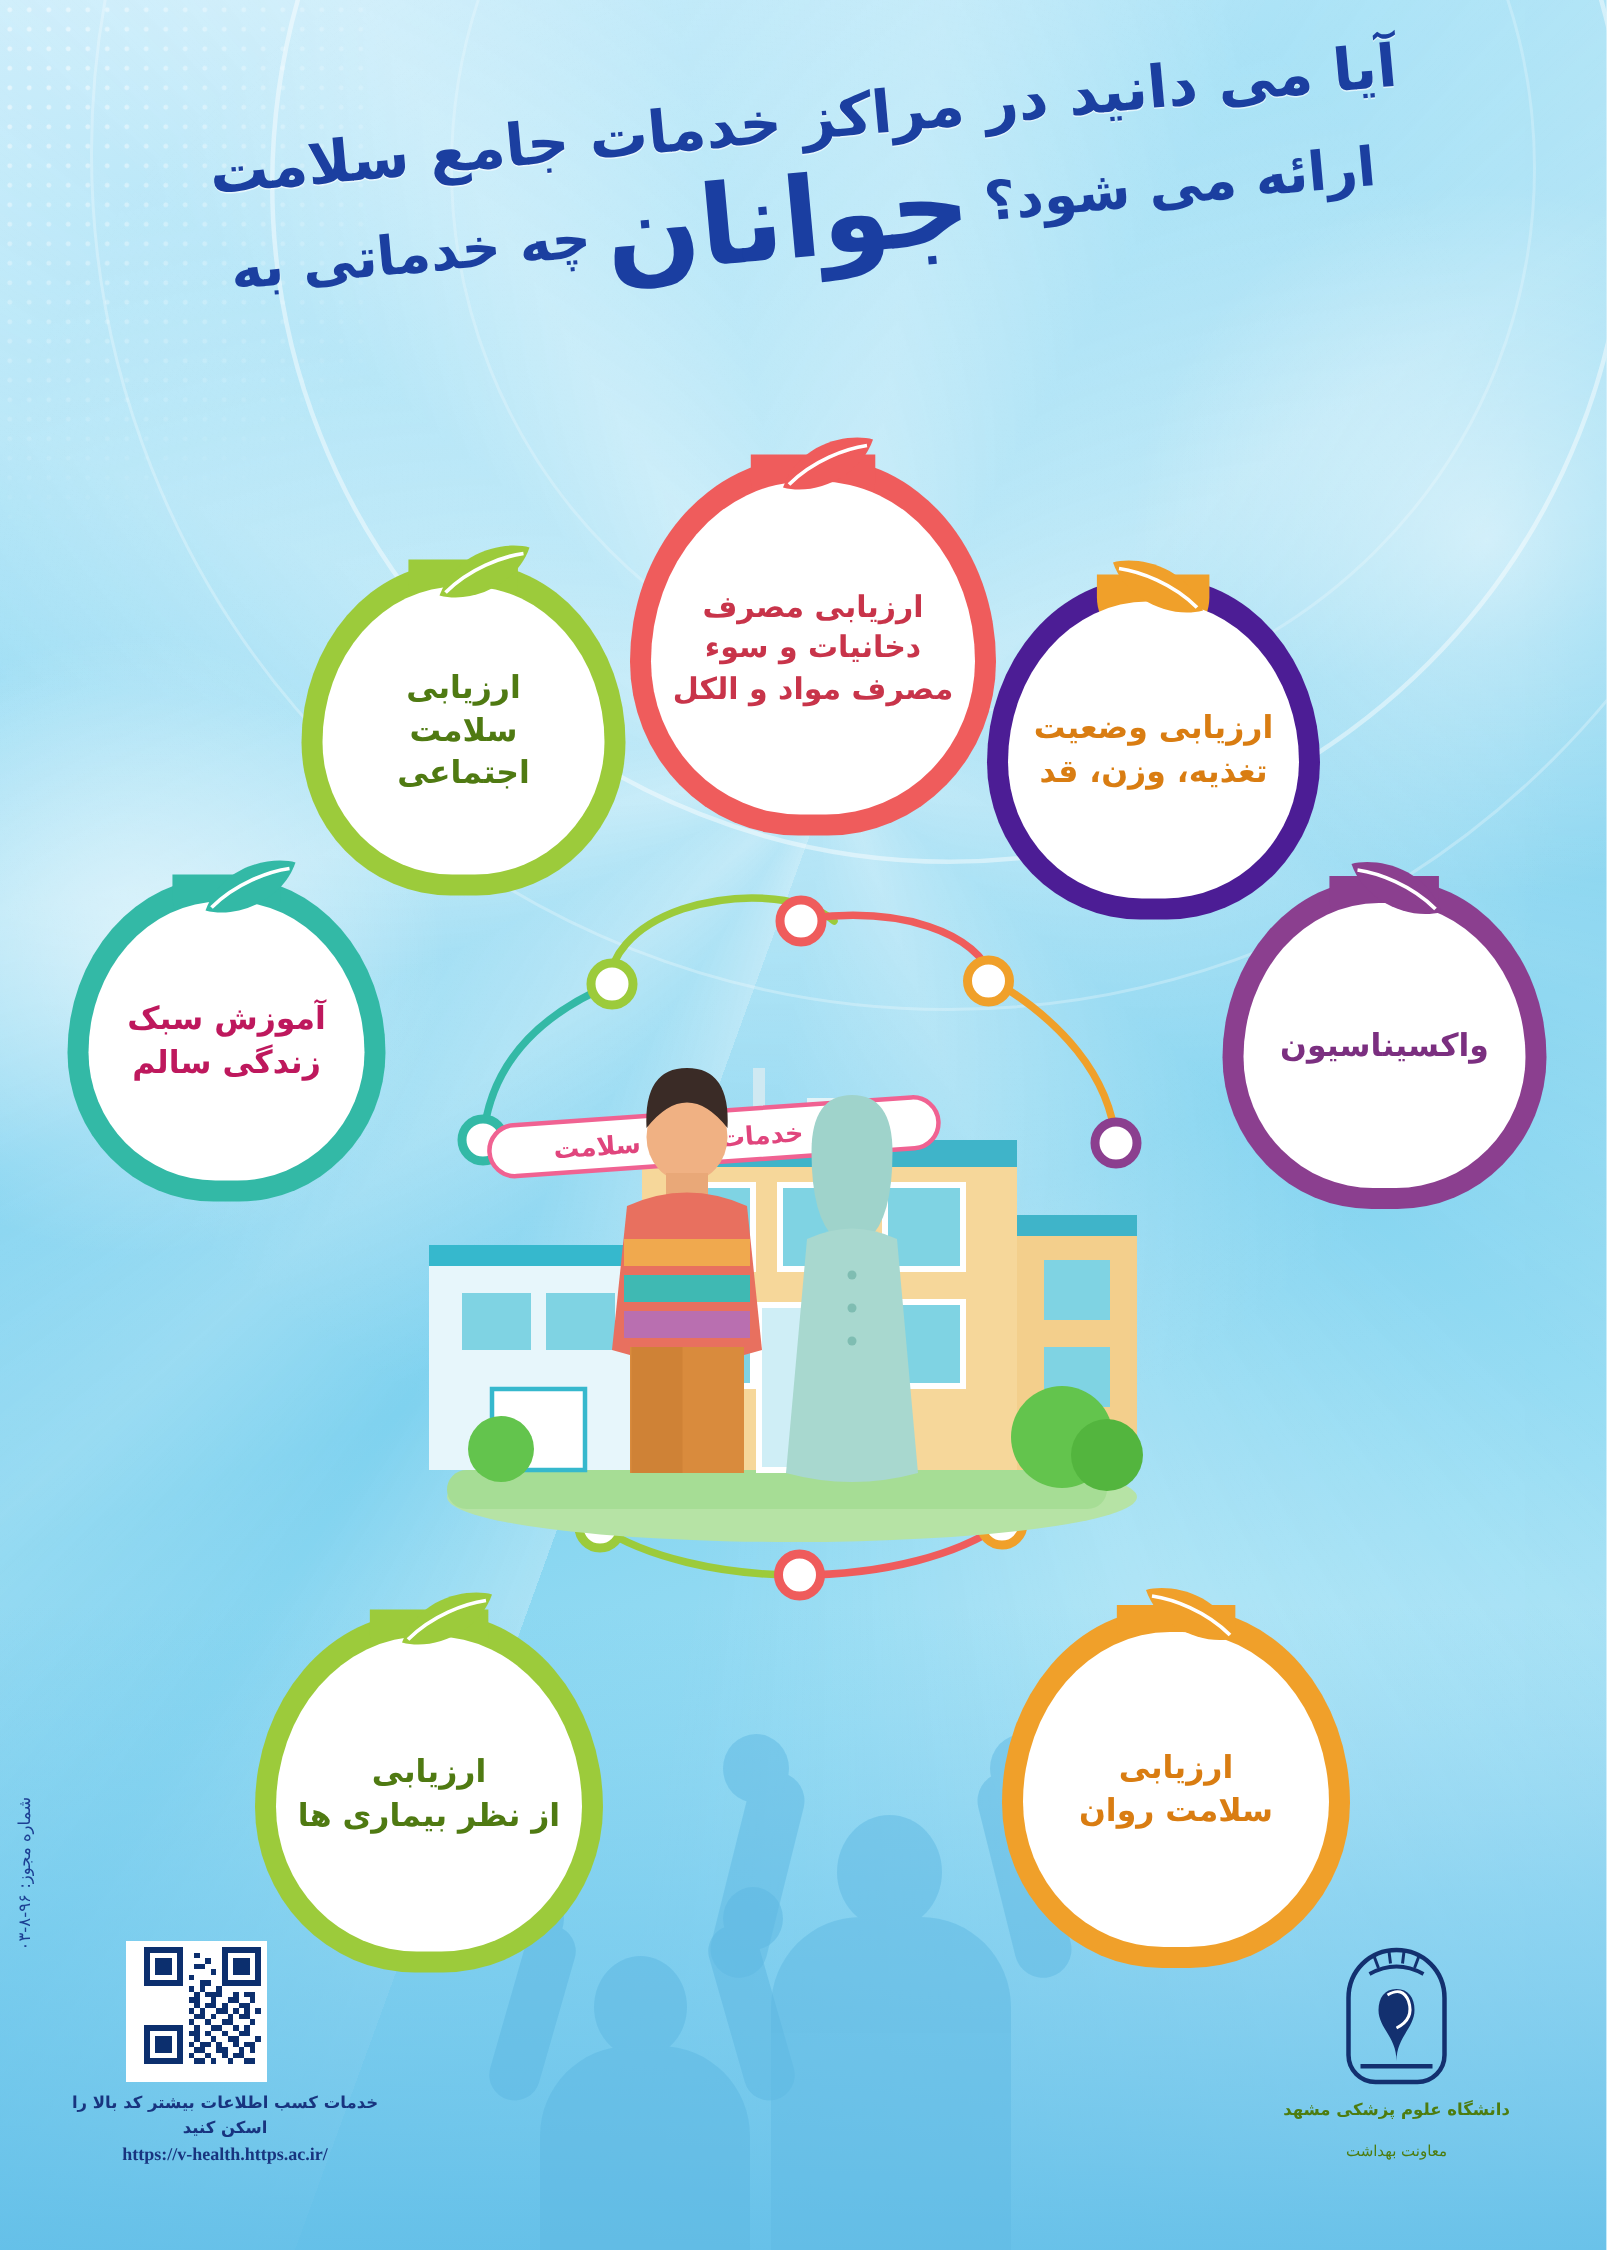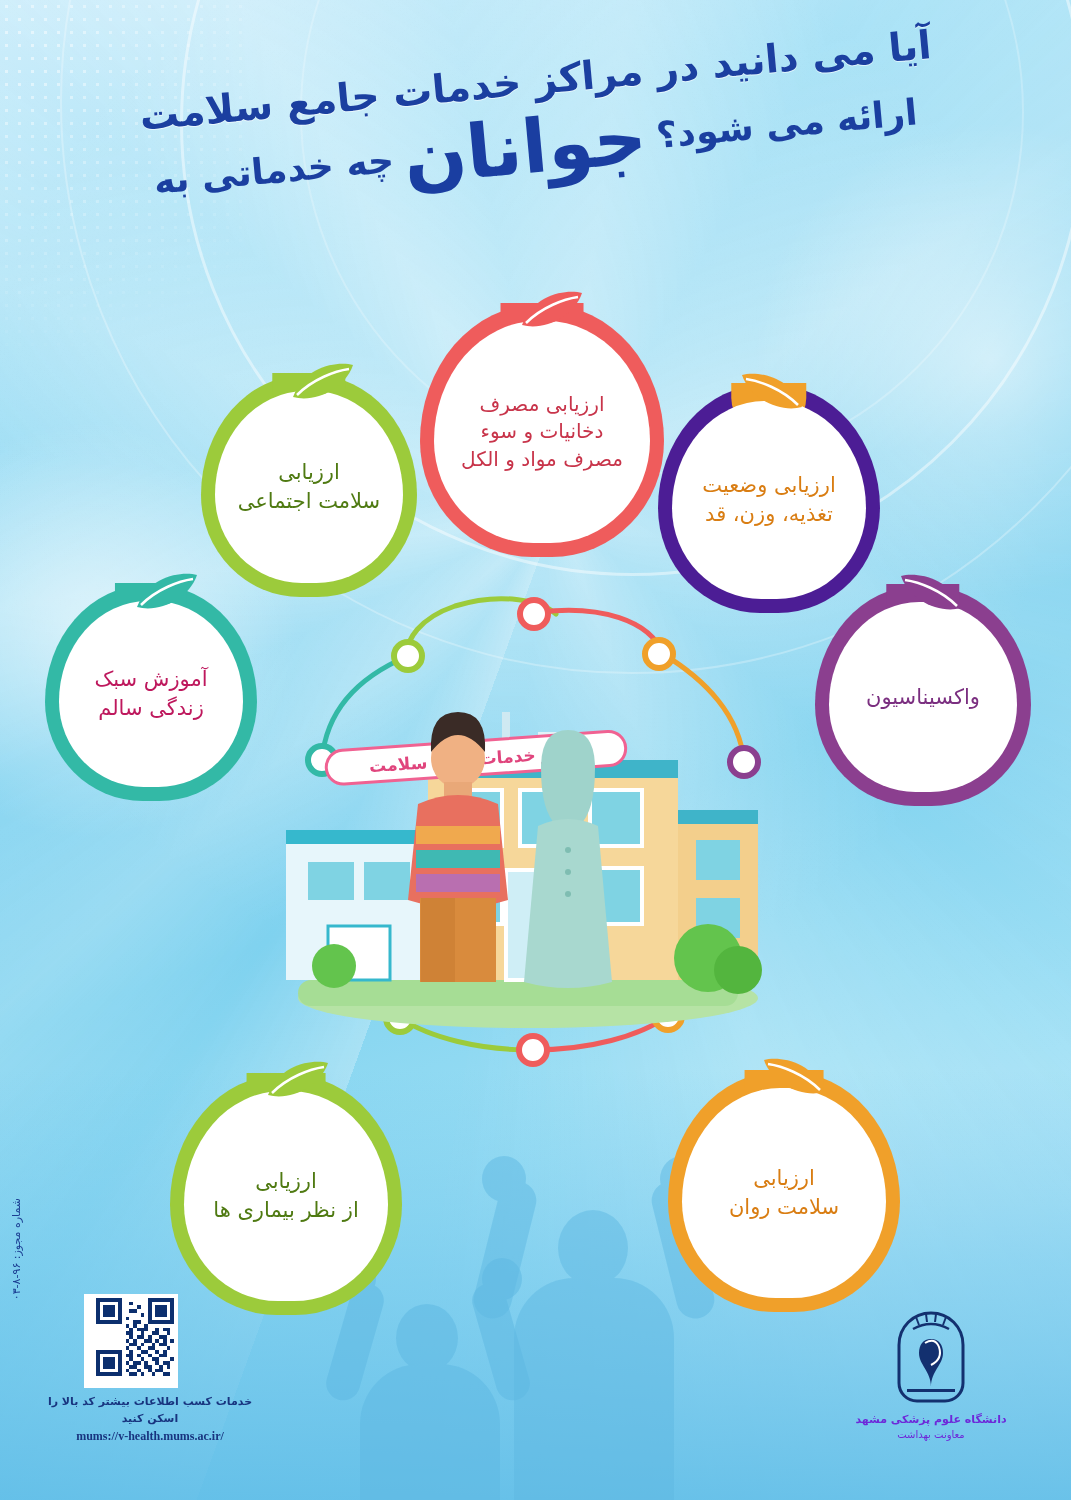--- a/index.html
+++ b/index.html
@@ -64,21 +64,21 @@
     position:relative;width:100%;height:100%;
     border-radius:48% 48% 46% 46% / 54% 54% 46% 46%;
     display:flex;align-items:center;justify-content:center;
   }
   .apple .inner{
     position:absolute;left:14px;right:14px;top:16px;bottom:14px;background:#ffffff;
     border-radius:48% 48% 46% 46% / 54% 54% 46% 46%;
     display:flex;align-items:center;justify-content:center;text-align:center;
   }
   .apple .txt{
-    direction:rtl;font-size:21px;font-weight:normal;line-height:1.38;padding:0 14px;
+    direction:rtl;font-size:21px;font-weight:bold;line-height:1.38;padding:0 14px;
   }
   .apple .notch{
     position:absolute;top:-2px;left:50%;transform:translateX(-50%);
     width:34%;height:22%;border-radius:0 0 50% 50%/0 0 70% 70%;
   }
   .leaf{position:absolute;z-index:5;}
   .tail{position:absolute;width:0;height:0;z-index:1;}
 
   
   .center-ill{position:absolute;left:238px;top:640px;width:560px;height:400px;}
@@ -88,23 +88,23 @@
   .qr svg{display:block;}
   .qr-caption{
     position:absolute;left:40px;bottom:55px;width:220px;text-align:center;direction:rtl;
     font-size:11px;color:#18347f;line-height:1.5;font-weight:bold;
   }
   .qr-url{font-family:"Liberation Serif",serif;direction:ltr;font-size:12px;color:#18347f;}
   .side-code{
     position:absolute;left:10px;bottom:200px;writing-mode:vertical-rl;transform:rotate(180deg);
     font-size:11px;color:#1c3f93;direction:rtl;letter-spacing:1px;
   }
-  .logo{position:absolute;right:60px;bottom:60px;width:160px;text-align:center;color:#6d28d9;}
+  .logo{position:absolute;right:60px;bottom:60px;width:160px;text-align:center;color:#4d7c0f;}
   .logo .name{font-size:11px;font-weight:bold;direction:rtl;margin-top:4px;}
-  .logo .sub{font-size:10px;direction:rtl;margin-top:3px;}
+  .logo .sub{font-size:10px;direction:rtl;margin-top:16px;}
 </style>
 </head>
 <body>
 
 <div class="bg-rays"></div>
 <div class="bg-arc a1"></div>
 <div class="bg-arc a2"></div>
 <div class="bg-arc a3"></div>
 <div class="bg-dots"></div>
 <div class="bg-blob" style="left:-120px;top:420px;width:420px;height:420px;"></div>
@@ -412,21 +412,21 @@
         <rect x="18" y="20" width="2" height="1"></rect>
       <rect x="8" y="7" width="1" height="1"></rect>
         <rect x="10" y="7" width="1" height="1"></rect>
       <rect x="13" y="7" width="1" height="1"></rect>
     </g>
   </svg>
 </div>
 
 <div class="qr-caption">
   <div>خدمات کسب اطلاعات بیشتر کد بالا را اسکن کنید</div>
-  <div class="qr-url">mums://v-health.mums.ac.ir/</div>
+  <div class="qr-url">https://v-health.https.ac.ir/</div>
 </div>
 
 <div class="logo">
   <svg width="96" height="96" viewBox="0 0 96 96">
     <path d="M48,4 C30,4 16,18 16,36 L16,74 C16,84 24,92 34,92 L62,92 C72,92 80,84 80,74 L80,36 C80,18 66,4 48,4z" fill="none" stroke="#13306f" stroke-width="3"></path>
     <path d="M30,20 q18,-10 36,0" fill="none" stroke="#13306f" stroke-width="2.5"></path>
     <g stroke="#13306f" stroke-width="2">
       <line x1="36" y1="16" x2="33" y2="8"></line>
         <line x1="44" y1="13" x2="43" y2="5"></line>
       <line x1="52" y1="13" x2="53" y2="5"></line>

